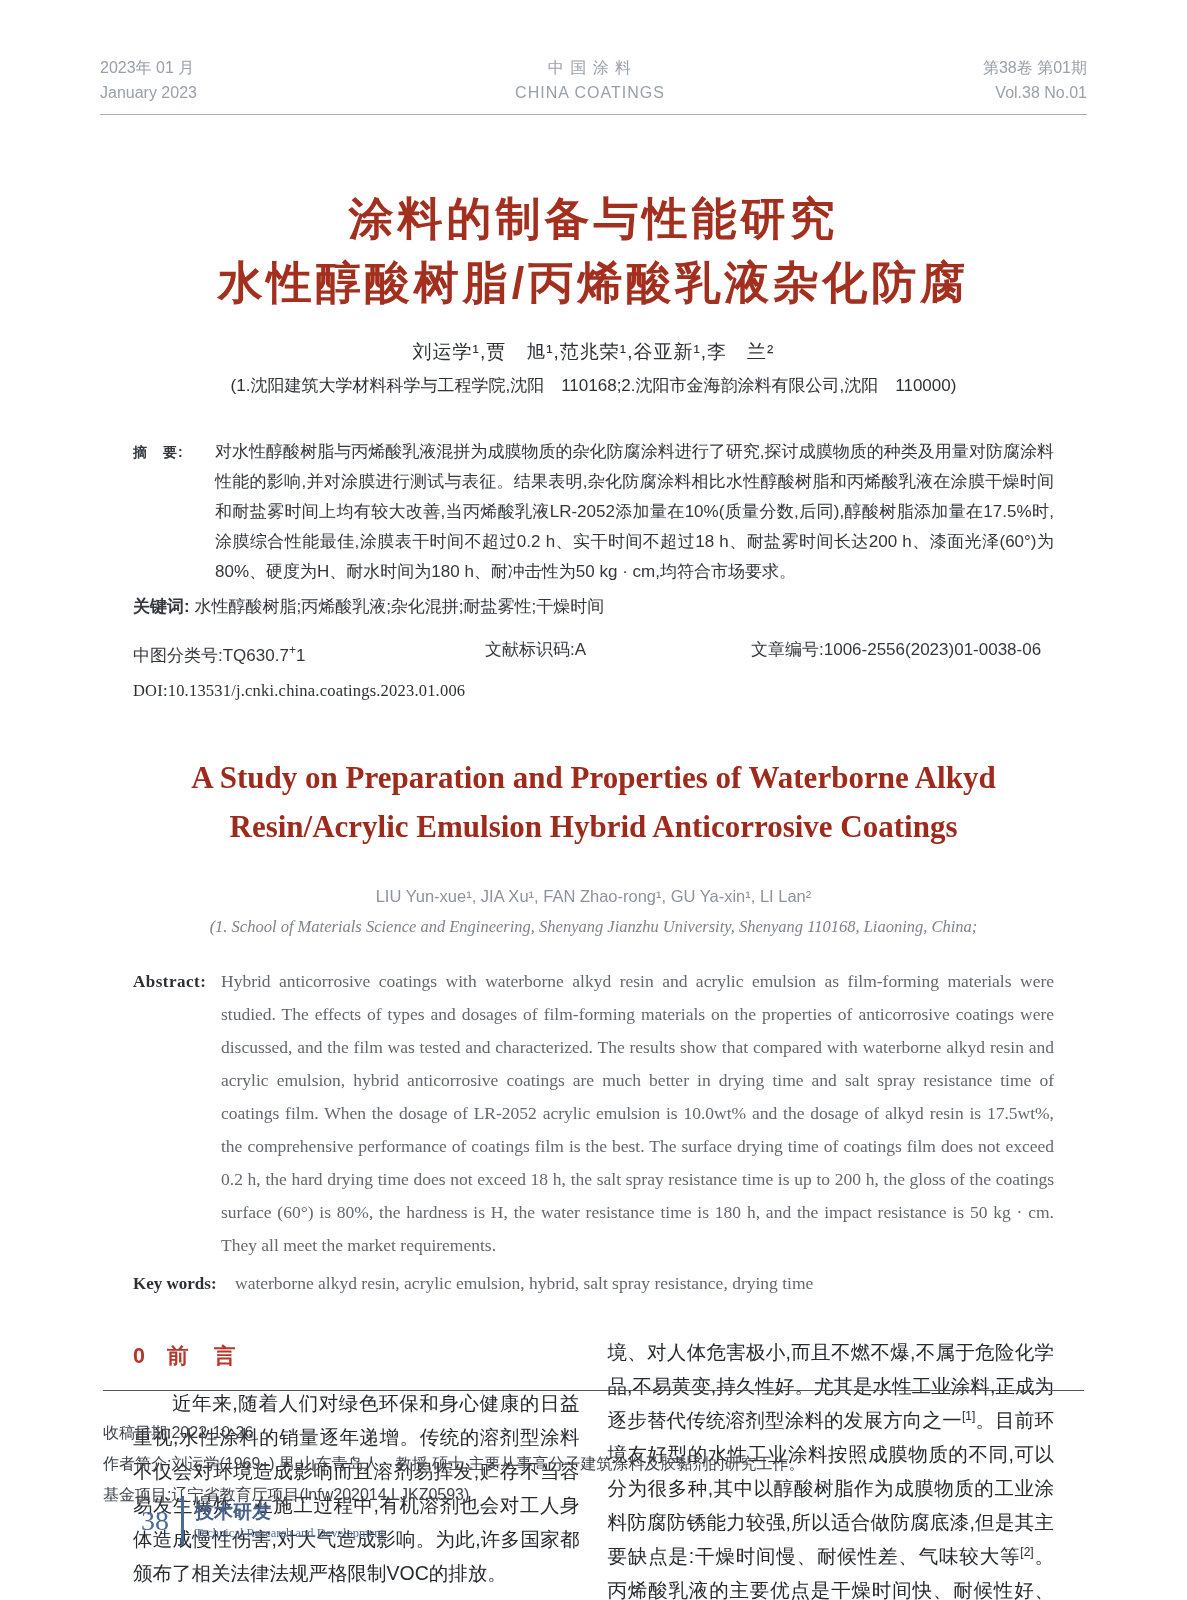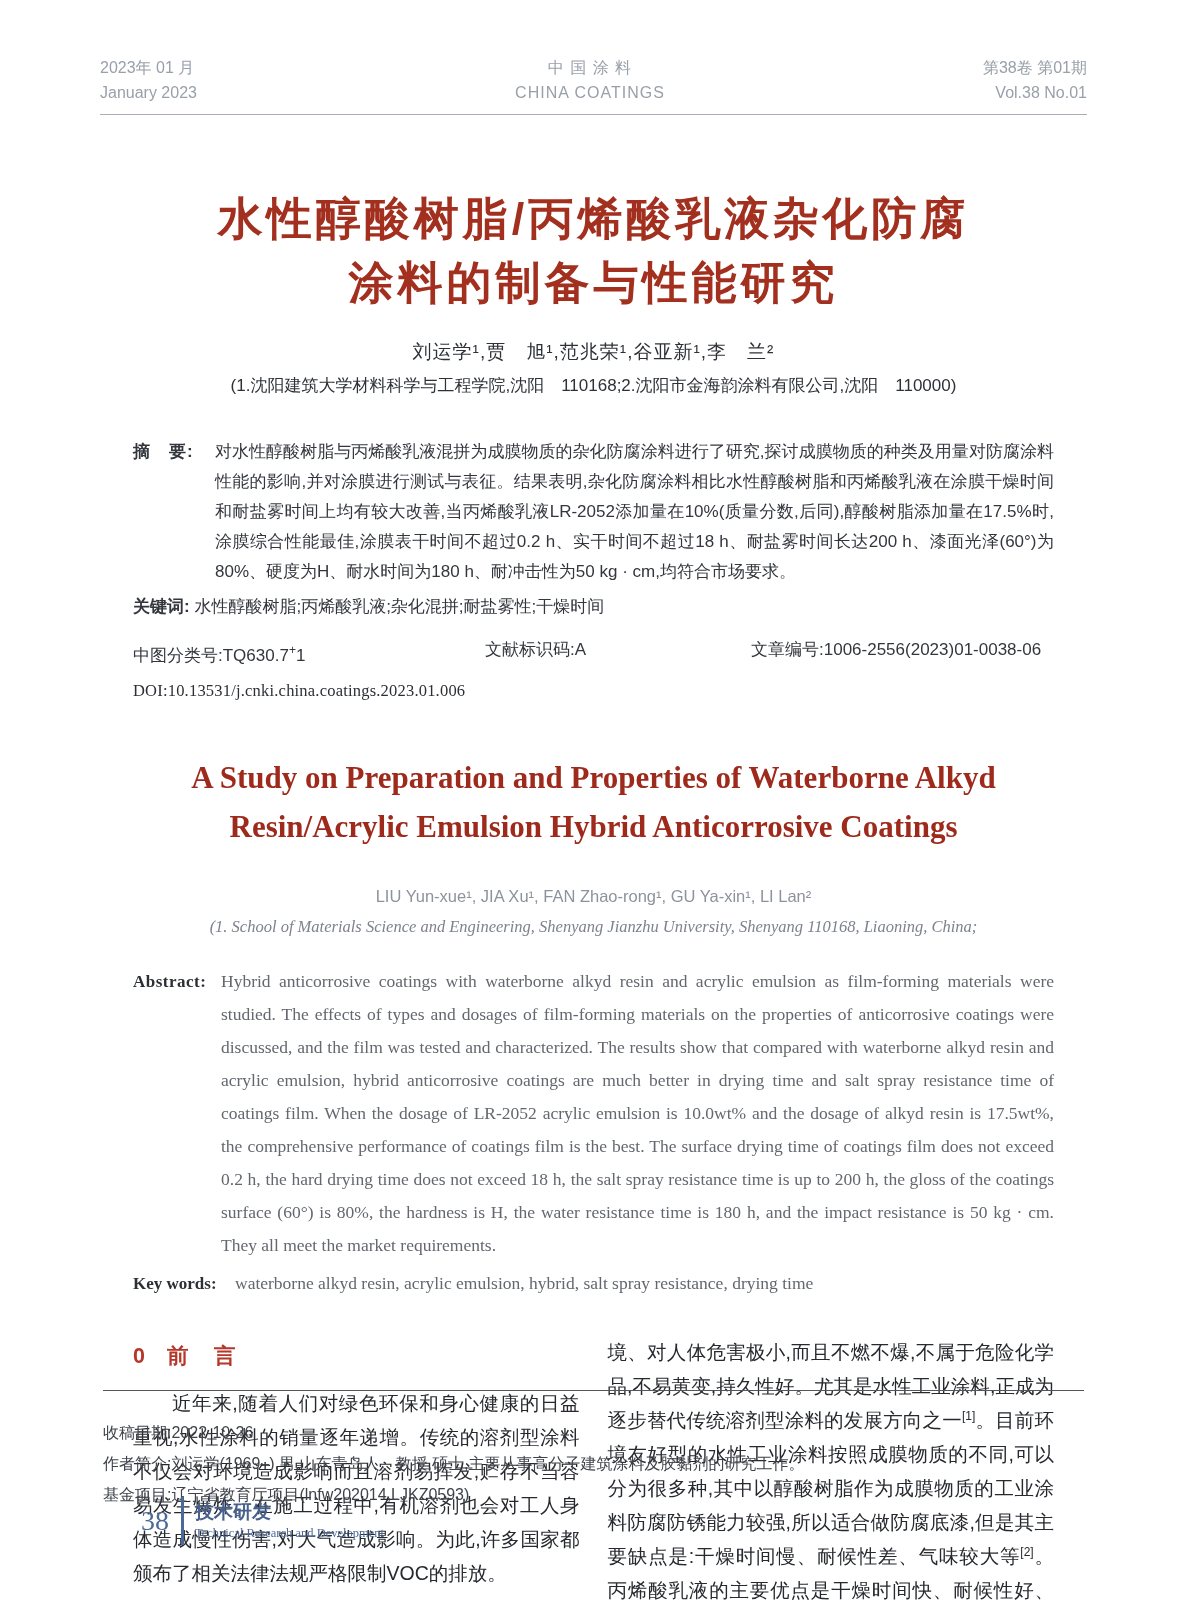--- a/index.html
+++ b/index.html
@@ -22,21 +22,21 @@
   
   .cn-title { margin-top:72px; text-align:center; color:#a3301f; font-weight:bold;
     font-size:45px; line-height:64px; letter-spacing:4px; }
   .cn-authors { margin-top:24px; text-align:center; font-size:19px; color:#2e3237; letter-spacing:1px; }
   .cn-affil { margin-top:9px; text-align:center; font-size:17px; color:#2e3237; }
 
   
   .cn-meta { margin:40px 33px 0 33px; color:#33373d; }
   .hang-row { display:flex; align-items:flex-start; }
   .hang-label { flex:0 0 auto; font-weight:bold; white-space:nowrap; }
-  .cn-abs-label { width:82px; font-size:17px; line-height:30px; letter-spacing:1px; }
+  .cn-abs-label { width:82px; font-size:14px; line-height:30px; letter-spacing:1px; }
   .cn-abs-text { font-size:17px; line-height:30px; text-align:justify; }
   .cn-kw-row { margin-top:5px; font-size:17px; line-height:30px; }
   .cn-kw-label { font-weight:bold; }
   .clc-row { margin-top:14px; display:flex; font-size:17px; line-height:28px; }
   .clc-item1 { flex:0 0 352px; }
   .clc-item2 { flex:0 0 266px; }
   .clc-item3 { flex:1 1 auto; }
   .clc-row sup { font-size:12px; }
   .doi-line { margin-top:11px; font-family:"Liberation Serif","DejaVu Serif",serif;
     font-size:16.5px; color:#2c2f34; letter-spacing:0.2px; }
@@ -93,22 +93,22 @@
       <div>中 国 涂 料</div>
       <div>CHINA COATINGS</div>
     </div>
     <div class="jh-cell jh-right">
       <div>第38卷 第01期</div>
       <div>Vol.38  No.01</div>
     </div>
   </div>
 
   <h1 class="cn-title">
+    <div>涂料的制备与性能研究</div>
     <div>水性醇酸树脂/丙烯酸乳液杂化防腐</div>
-    <div>涂料的制备与性能研究</div>
   </h1>
 
   <div class="cn-authors">刘运学¹,贾　旭¹,范兆荣¹,谷亚新¹,李　兰²</div>
   <div class="cn-affil">(1.沈阳建筑大学材料科学与工程学院,沈阳　110168;2.沈阳市金海韵涂料有限公司,沈阳　110000)</div>
 
   <div class="cn-meta">
     <div class="hang-row">
       <span class="hang-label cn-abs-label">摘　要:</span>
       <span class="cn-abs-text">对水性醇酸树脂与丙烯酸乳液混拼为成膜物质的杂化防腐涂料进行了研究,探讨成膜物质的种类及用量对防腐涂料性能的影响,并对涂膜进行测试与表征。结果表明,杂化防腐涂料相比水性醇酸树脂和丙烯酸乳液在涂膜干燥时间和耐盐雾时间上均有较大改善,当丙烯酸乳液LR-2052添加量在10%(质量分数,后同),醇酸树脂添加量在17.5%时,涂膜综合性能最佳,涂膜表干时间不超过0.2 h、实干时间不超过18 h、耐盐雾时间长达200 h、漆面光泽(60°)为80%、硬度为H、耐水时间为180 h、耐冲击性为50 kg · cm,均符合市场要求。</span>
     </div>

